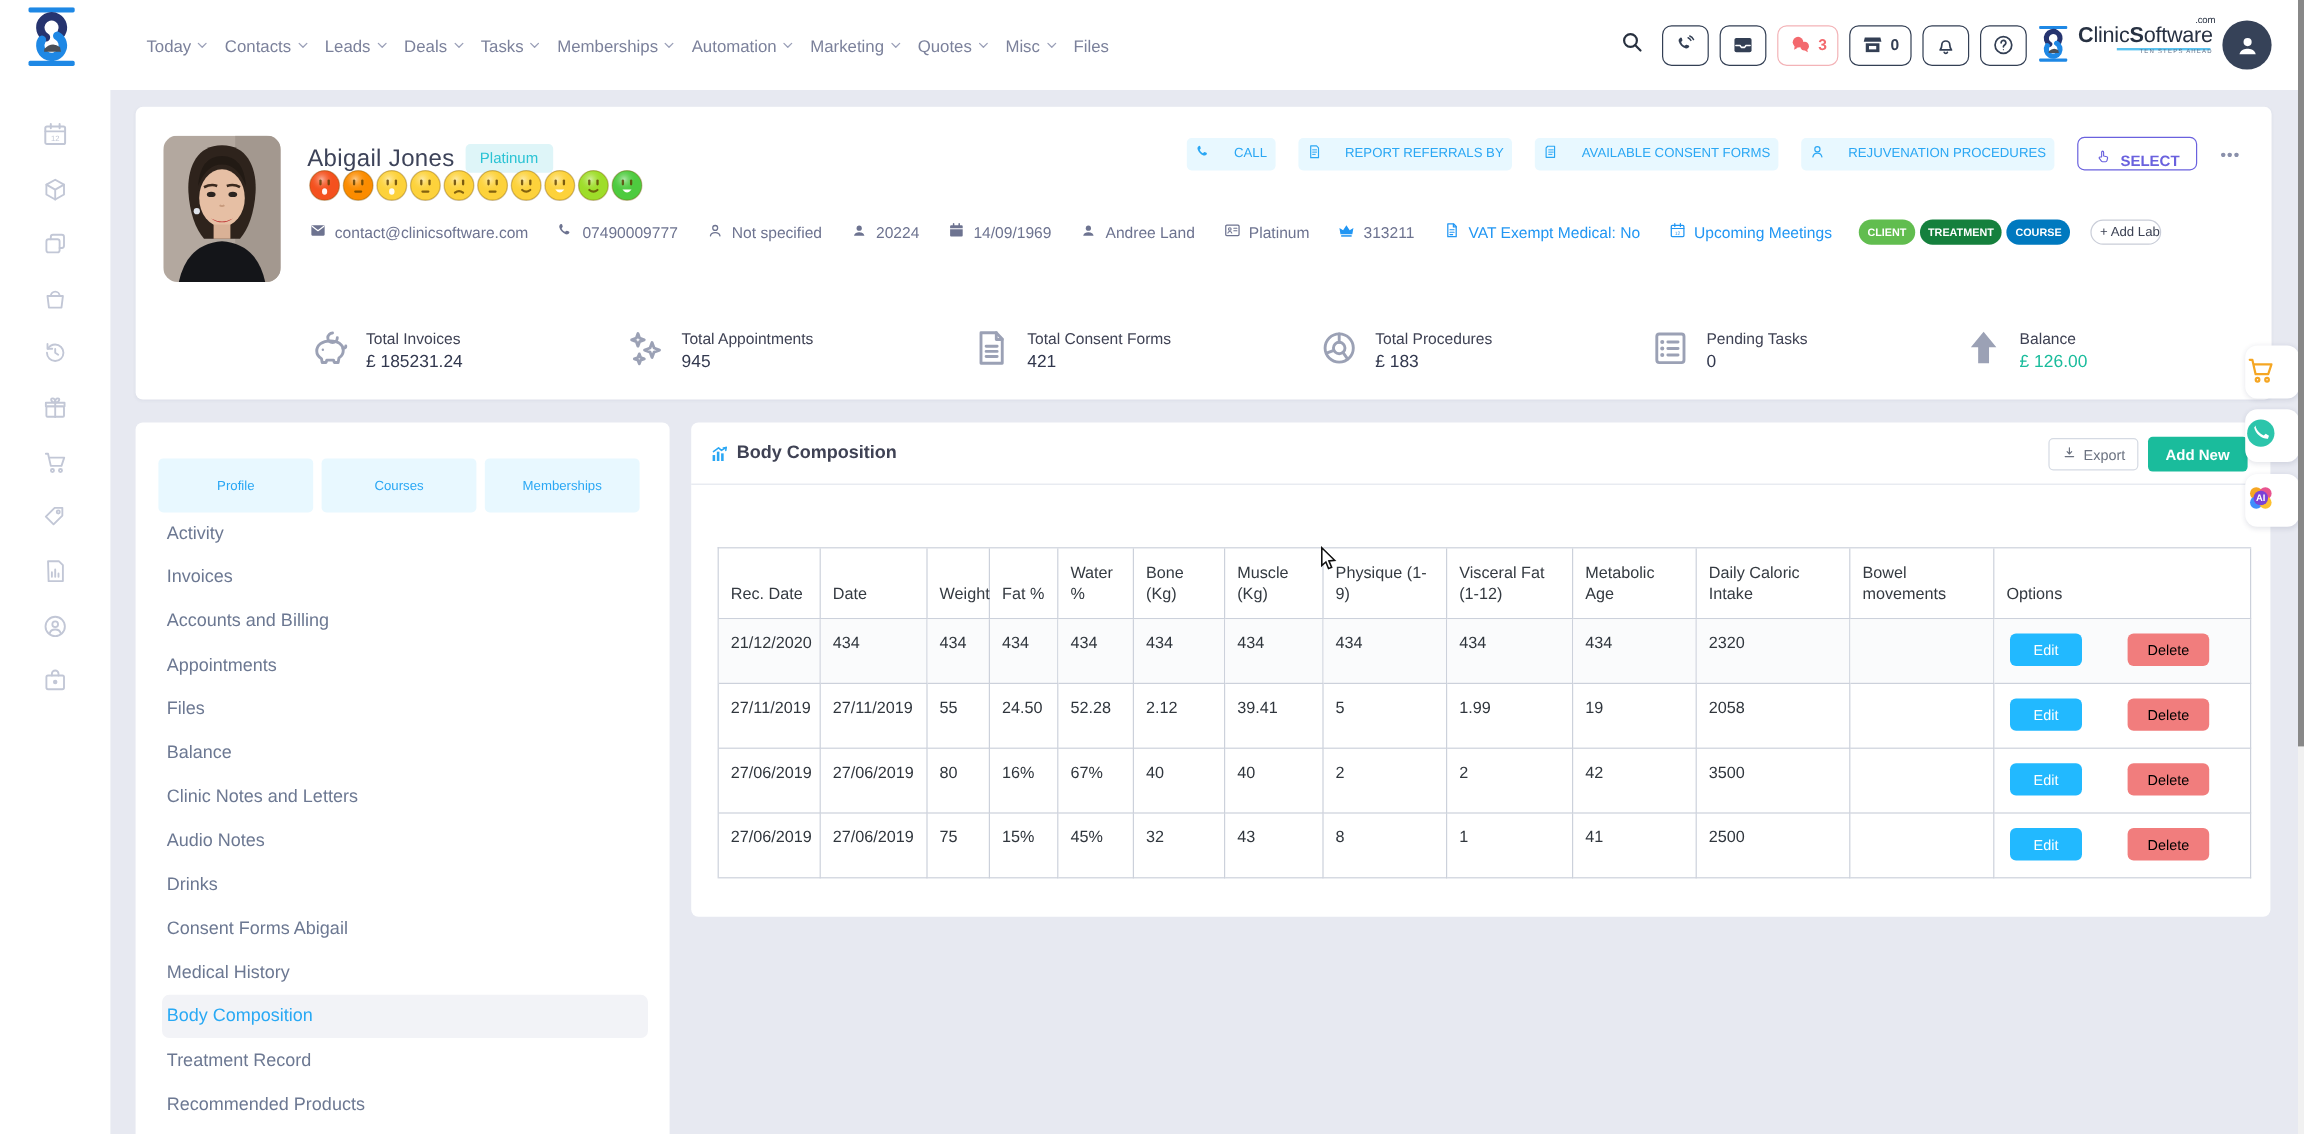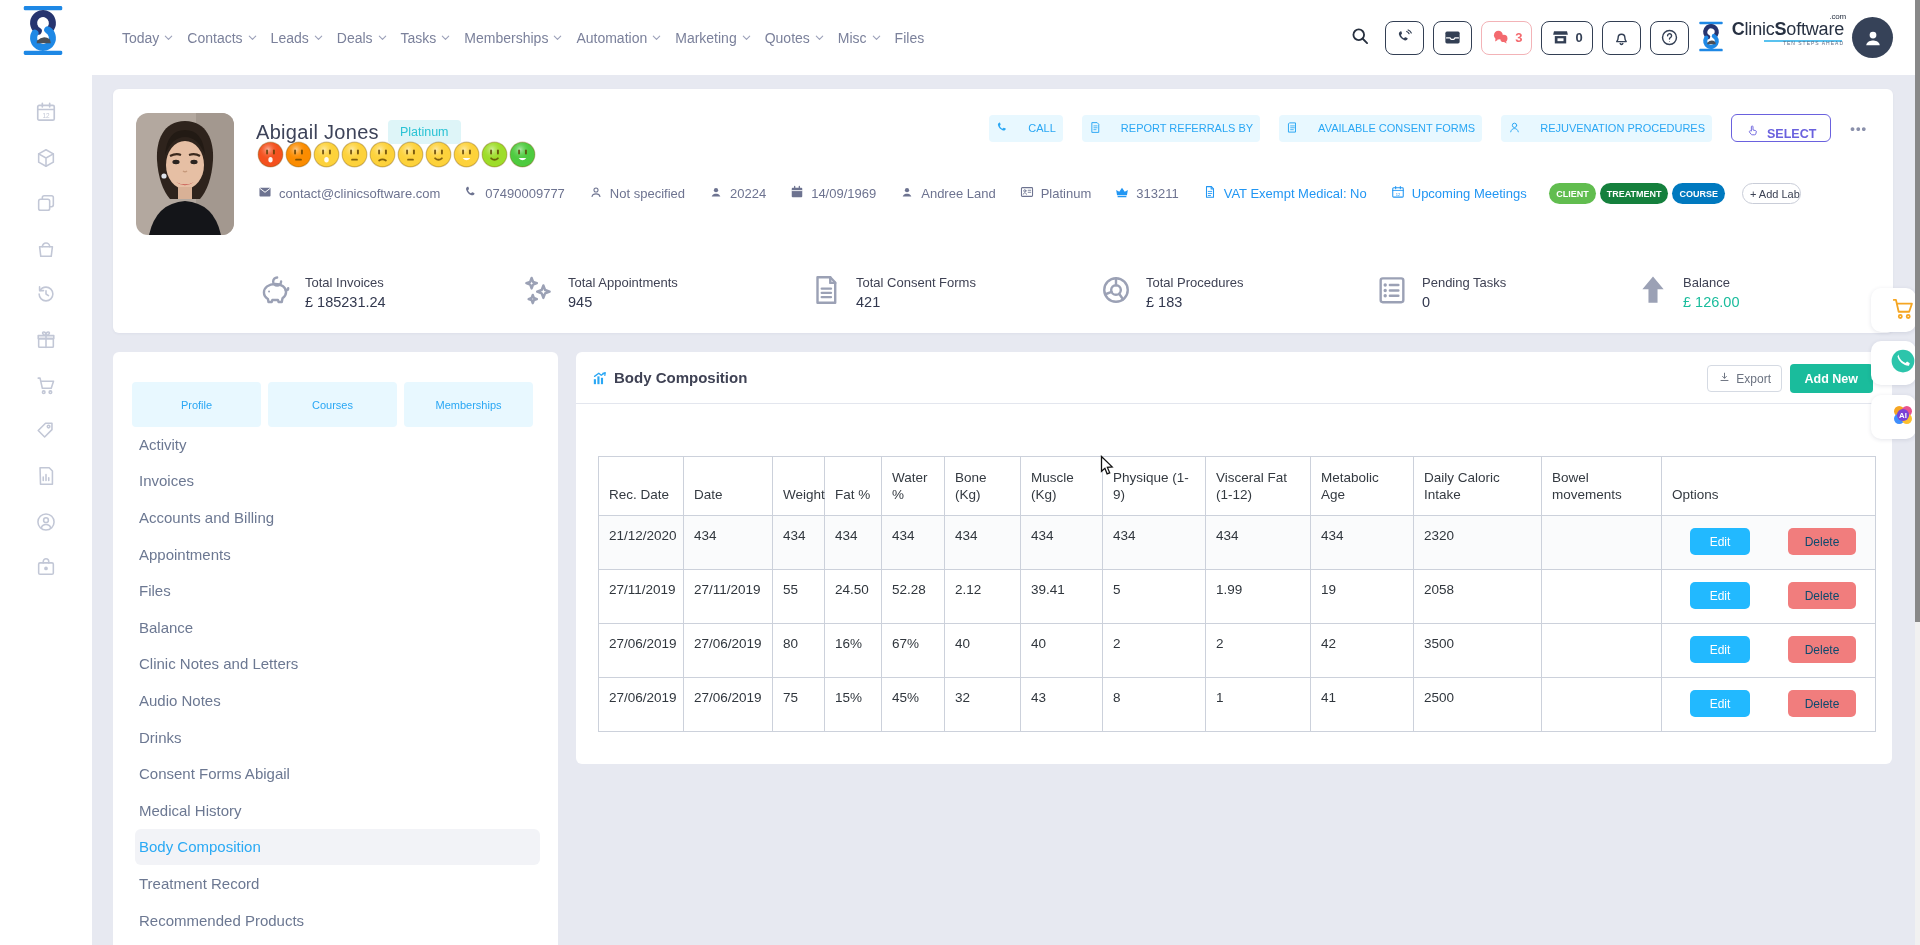--- a/index.html
+++ b/index.html
@@ -71,24 +71,24 @@
 #rticon { position:absolute; left:15px; top:18px; width:17px; height:17px; color:#2aa7f4; }
 #export-btn { position:absolute; right:110px; top:13px; height:27px; border:1px solid #d5dae3; border-radius:4px; background:#fff; color:#6b7280; font-size:12px; display:flex; align-items:center; gap:5px; padding:0 10px; font-family:"Liberation Sans",sans-serif; }
 #export-btn svg { width:13px; height:13px; }
 #addnew-btn { position:absolute; right:19px; top:12px; height:29px; background:#1abc9c; border:none; border-radius:4px; color:#fff; font-size:12.5px; font-weight:bold; display:flex; align-items:center; padding:0 15px; font-family:"Liberation Sans",sans-serif; }
 #bctable { position:absolute; left:22px; top:104px; width:1278px; border-collapse:separate; border-spacing:0; table-layout:fixed; border-top:1px solid #ccd1db; border-left:1px solid #ccd1db; }
 #bctable th, #bctable td { border-right:1px solid #ccd1db; border-bottom:1px solid #ccd1db; box-sizing:border-box; font-size:13.5px; text-align:left; padding-left:10px; padding-right:6px; }
 #bctable th { height:59px; vertical-align:bottom; padding-bottom:12px; color:#343a41; font-weight:500; line-height:17px; }
 #bctable td { height:54px; vertical-align:top; padding-top:12px; color:#30363d; }
 #bctable th:nth-child(10) { padding-right:30px; }
 #bctable tr.stripe td { background:#fafbfc; }
-.btn-edit { width:60px; height:27px; background:#22b9ff; border:none; border-radius:5px; color:#fff; font-size:12px; margin-left:18px; }
-.btn-del { width:68px; height:27px; background:#f17d7d; border:none; border-radius:5px; color:#0c4a6e; font-size:12px; }
-
-.float-box { position:absolute; left:1871px; width:45px; height:44px; background:#fff; border-radius:10px; box-shadow:0 1px 4px rgba(40,50,90,.12); display:flex; align-items:center; justify-content:flex-end; z-index:8; }
+.btn-edit { width:60px; height:27px; background:#22b9ff; border:none; border-radius:5px; color:#fff; font-size:12px; margin-left:3px; }
+.btn-del { width:68px; height:27px; background:#f17d7d; border:none; border-radius:5px; color:#000000; font-size:12px; }
+
+.float-box { position:absolute; left:1871px; width:45px; height:44px; background:#fff; border-radius:10px; box-shadow:0 1px 4px rgba(40,50,90,.12); display:flex; align-items:center; justify-content:flex-start; z-index:8; }
 .float-box svg { width:26px; height:26px; }
 #scrollbar { position:absolute; right:0; top:0; width:5px; height:945px; background:#f1f1f1; z-index:20; }
 #scroll-thumb { position:absolute; right:0; top:0; width:5px; height:622px; background:#888888; }
 #cursor { position:absolute; left:1100px; top:455px; z-index:30; width:17px; height:22px; }
 </style>
 </head>
 <body>
 
 <div id="topbar"></div>
 <div id="sidebar">

